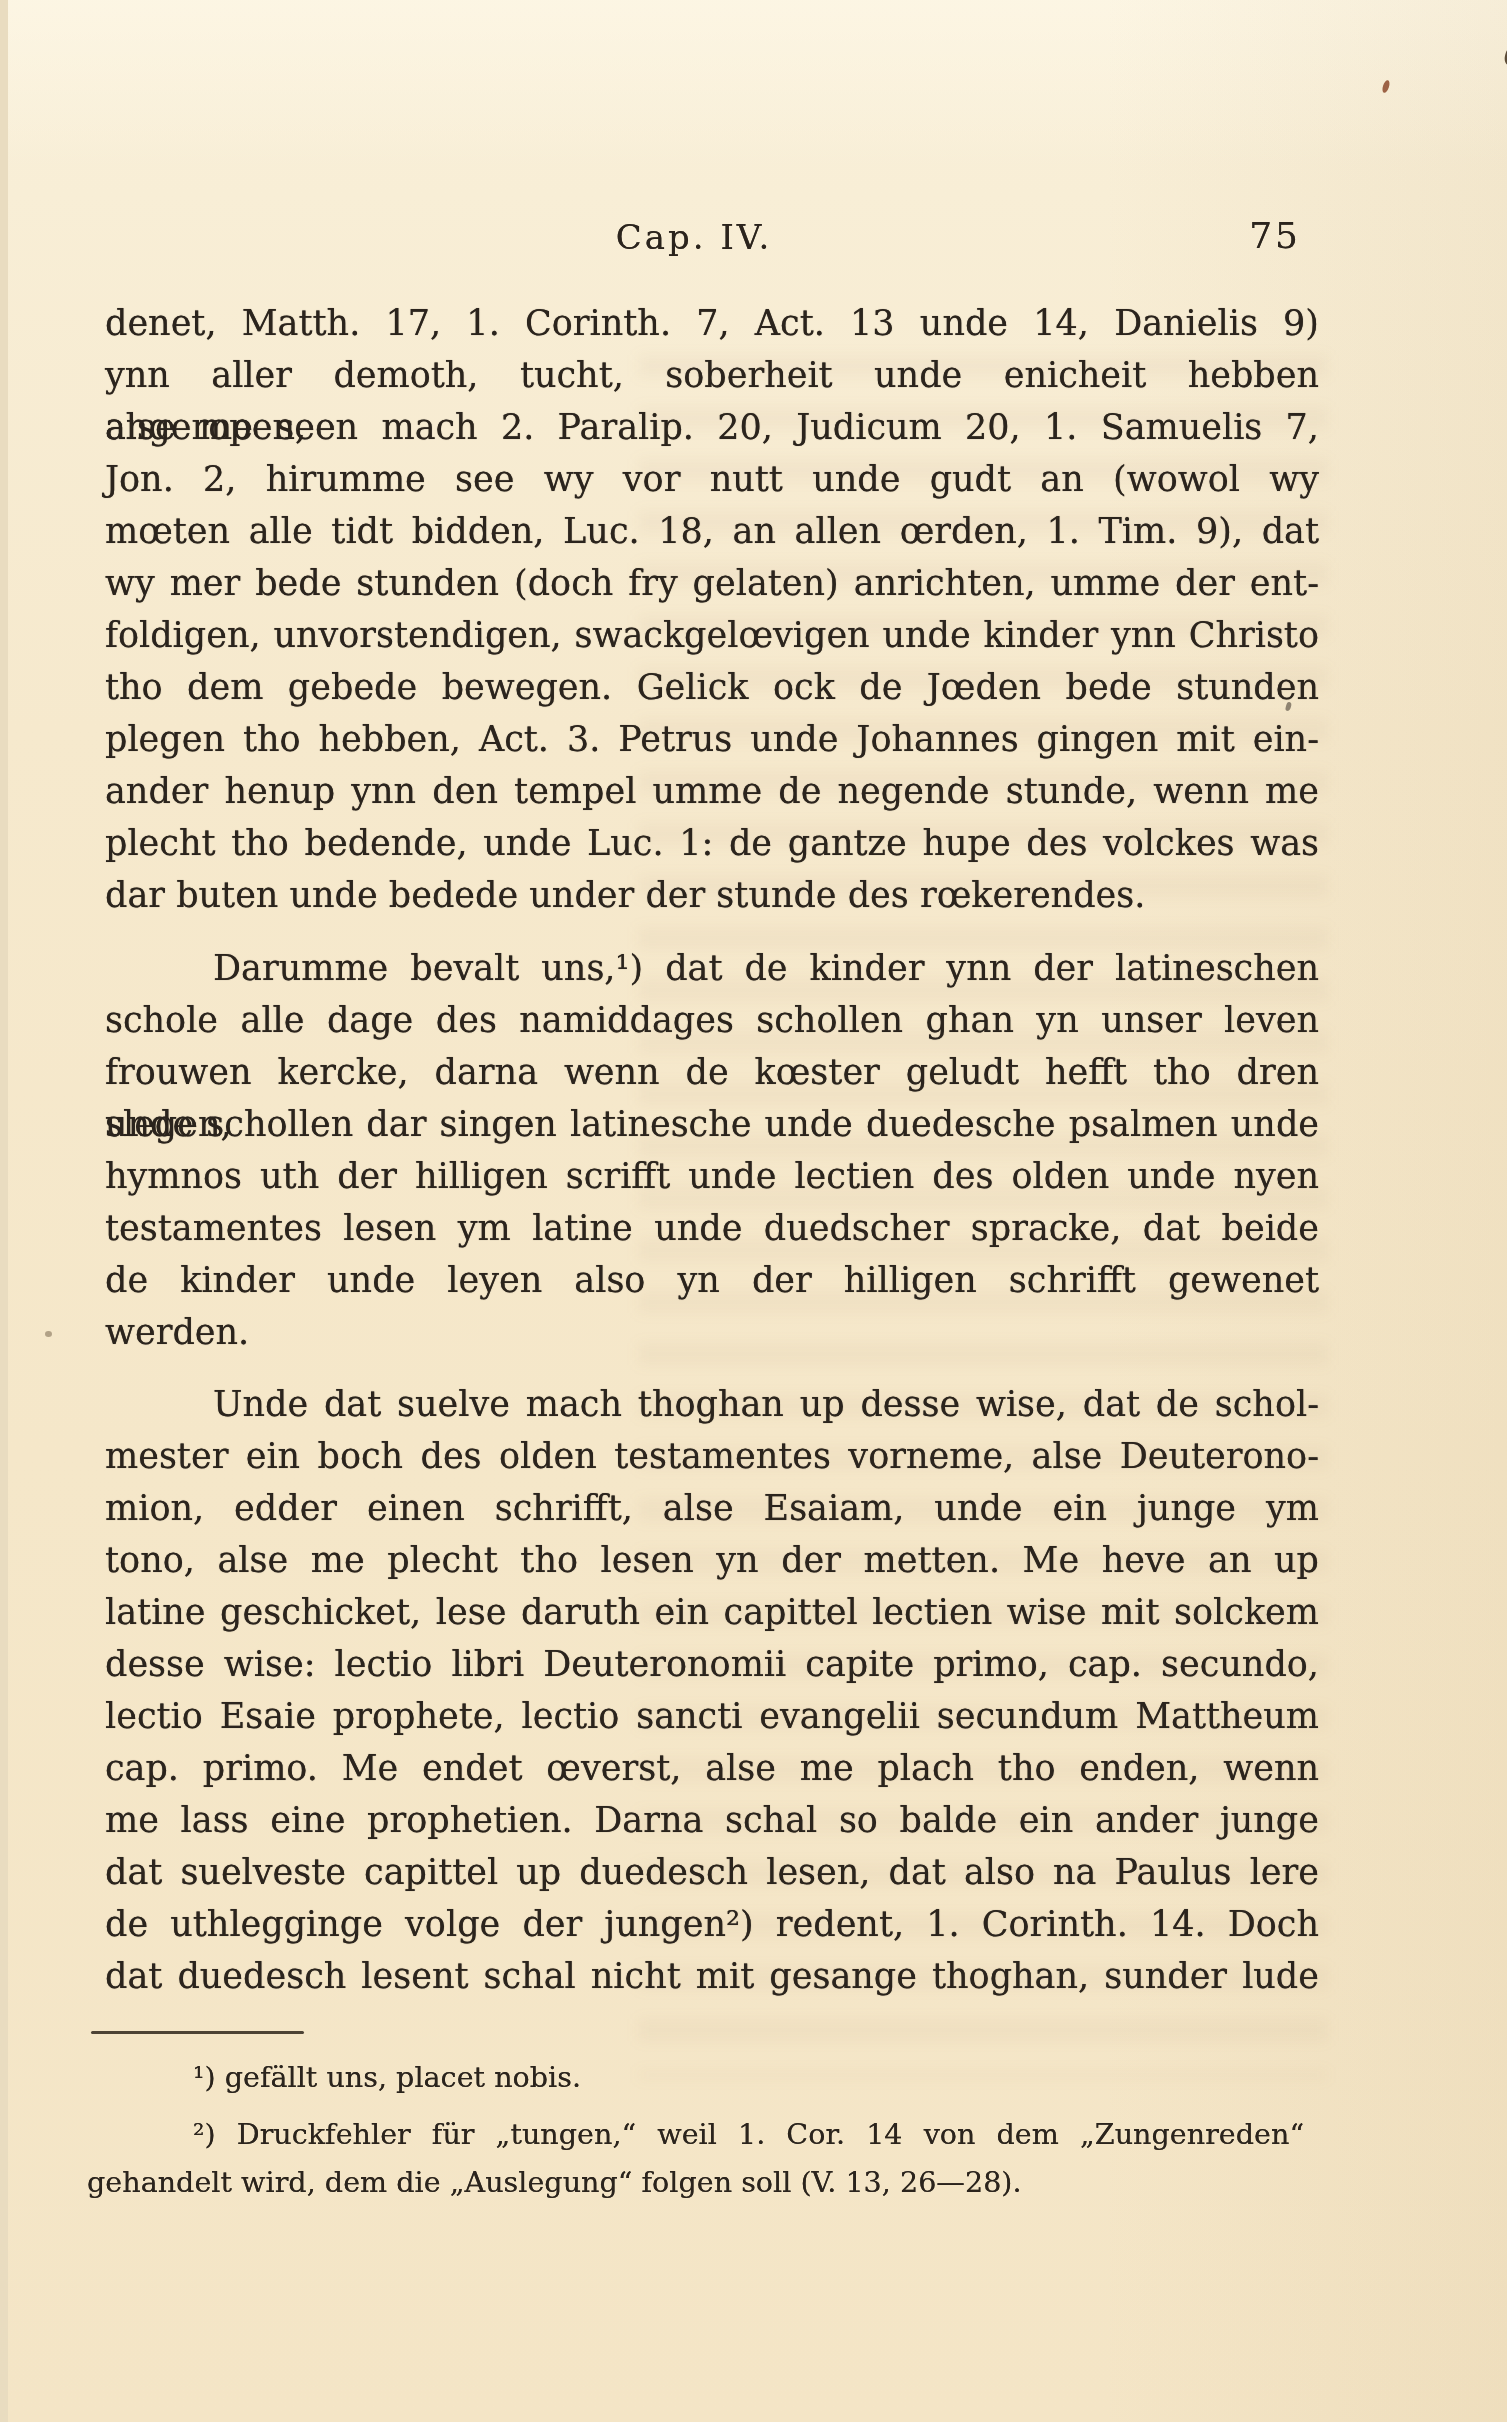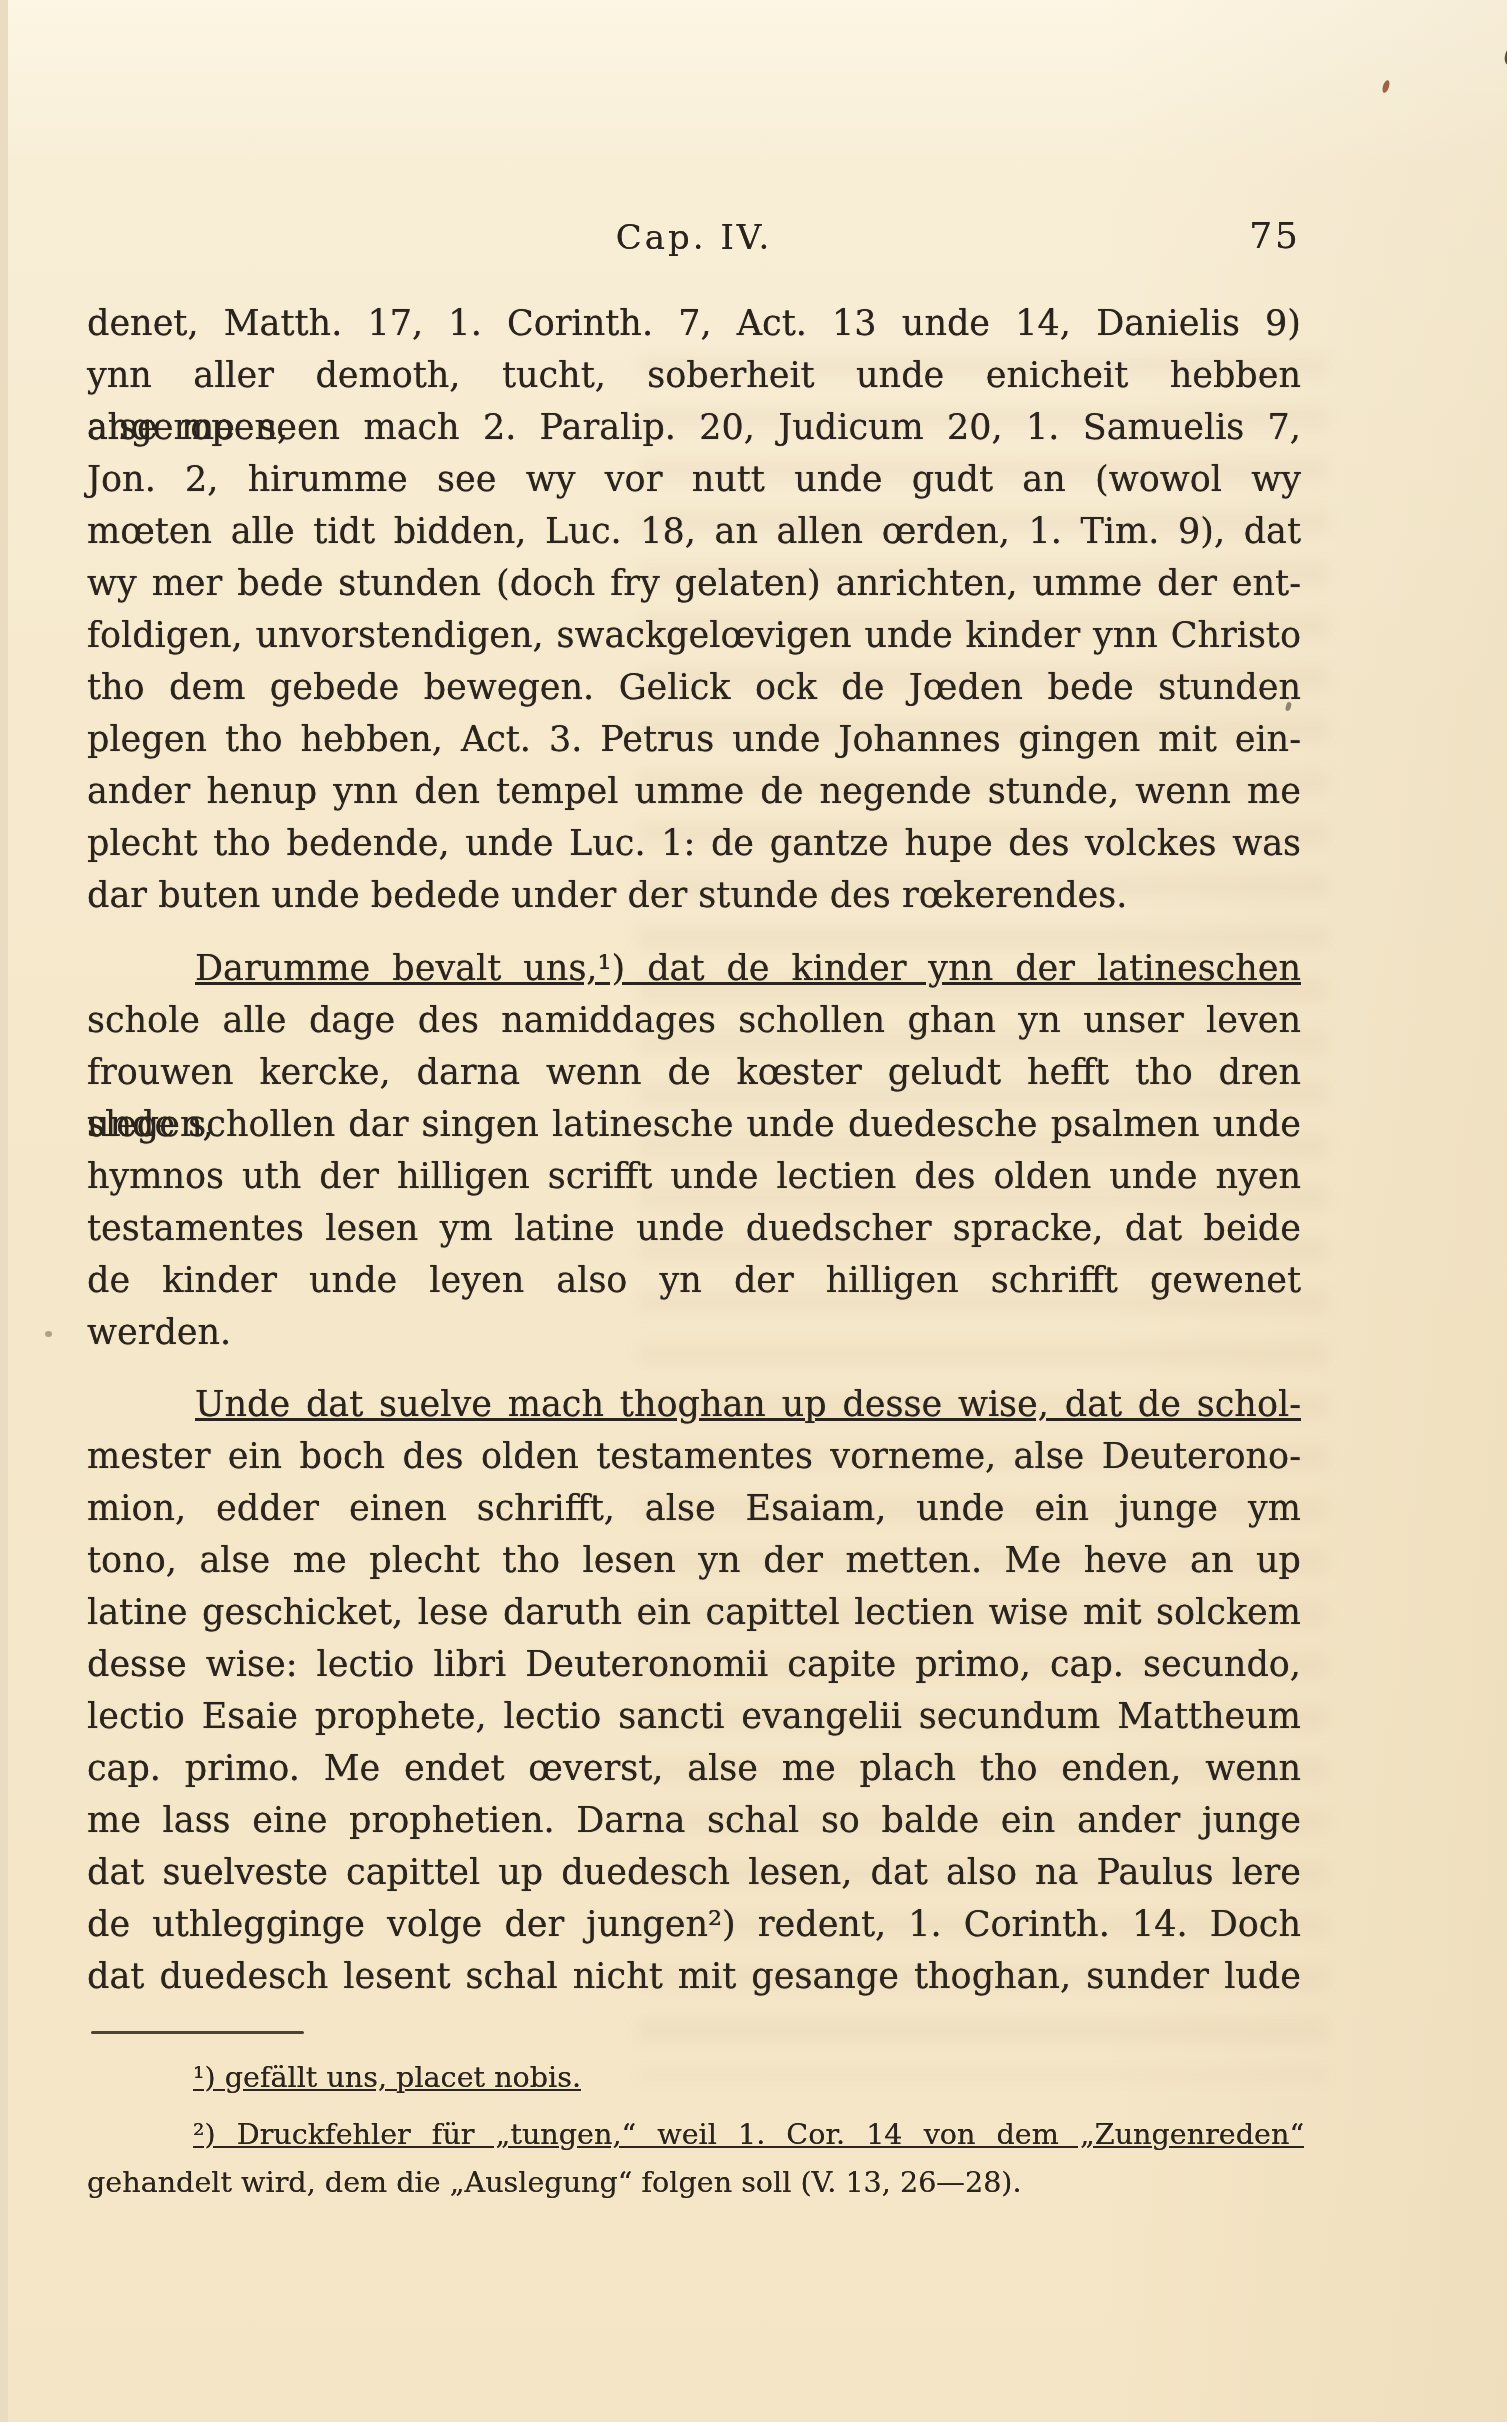--- a/index.html
+++ b/index.html
@@ -39,31 +39,31 @@
   .chapter{
     position:absolute;left:0;right:0;text-align:center;letter-spacing:3px;
     text-shadow:0 0 0.6px rgba(43,36,29,0.75);
   }
   .pagenum{
     position:absolute;right:0;top:-2px;font-size:36px;letter-spacing:3px;
     text-shadow:0 0 0.6px rgba(43,36,29,0.75);
   }
 
   .textblock{
-    position:absolute;left:79px;top:297px;width:1214px;
+    position:absolute;left:97px;top:297px;width:1214px;
   }
   .para{margin:0;}
   .para + .para{margin-top:20.7px;}
   .line{
     height:52px;line-height:52px;font-size:35px;
     text-align:justify;text-align-last:justify;
     white-space:normal;
     text-shadow:0 0 0.7px rgba(43,36,29,0.8);
   }
-  .line.indent{text-indent:108px;text-decoration:underline;}
+  .line.indent{text-indent:108px;}
   .line.flush{text-align:left;text-align-last:left;}
 
   .footnote-rule{
     position:absolute;left:83px;top:2031px;width:213px;height:3px;
     background:#4d4335;border-radius:2px;
   }
   .footnotes{
     position:absolute;left:79px;top:2053px;width:1217px;
   }
   .fn{margin:0;}

